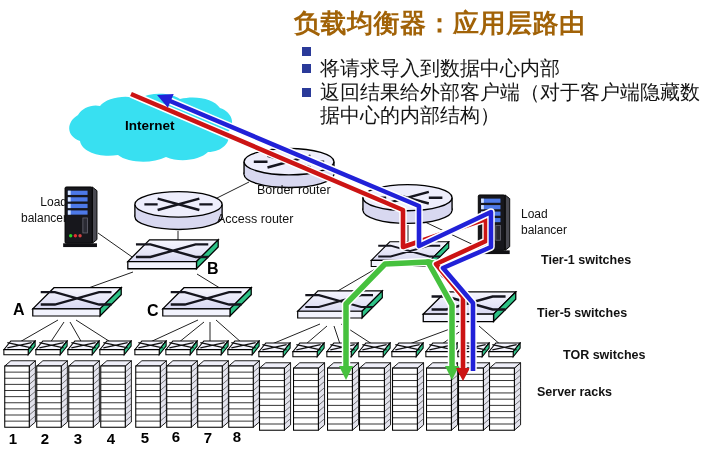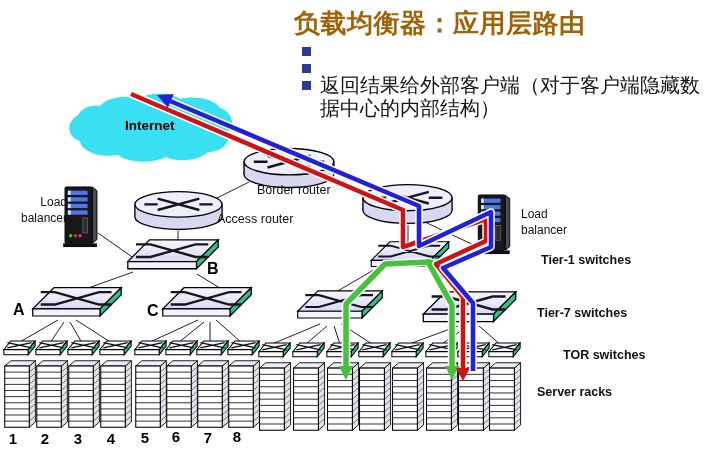--- a/index.html
+++ b/index.html
@@ -177,34 +177,35 @@
     </g>
   </svg>
 
   <div class="title">负载均衡器：应用层路由</div>
   <div class="bullets">
     <div class="bullet-row">
       <span class="bullet-marker"></span>
     </div>
     <div class="bullet-row">
       <span class="bullet-marker"></span>
+      <span class="bullet-text">将请求导入到数据中心内部</span>
     </div>
     <div class="bullet-row">
       <span class="bullet-marker"></span>
       <span class="bullet-text">返回结果给外部客户端（对于客户端隐藏数据中心的内部结构）</span>
     </div>
   </div>
 
   <div class="internet-lbl">Internet</div>
   <div class="lbl" style="left:257px;top:183px;">Border router</div>
   <div class="lbl" style="left:217px;top:212px;">Access router</div>
   <div class="lbl small wrap-lb lb-left">Load balancer</div>
   <div class="lbl small wrap-lb lb-right">Load balancer</div>
   <div class="lbl" style="left:541px;top:253px;font-weight:600;">Tier-1 switches</div>
-  <div class="lbl" style="left:537px;top:306px;font-weight:600;">Tier-7 switches</div>
+  <div class="lbl" style="left:537px;top:306px;font-weight:600;">Tier-5 switches</div>
   <div class="lbl" style="left:563px;top:348px;font-weight:600;">TOR switches</div>
   <div class="lbl" style="left:537px;top:385px;font-weight:600;">Server racks</div>
 
   <div class="node-letter" style="left:13px;top:301px;">A</div>
   <div class="node-letter" style="left:207px;top:260px;">B</div>
   <div class="node-letter" style="left:147px;top:302px;">C</div>
 
   <div class="rack-num" style="left:3px;top:430px;">1</div>
   <div class="rack-num" style="left:35px;top:430px;">2</div>
   <div class="rack-num" style="left:68px;top:430px;">3</div>

